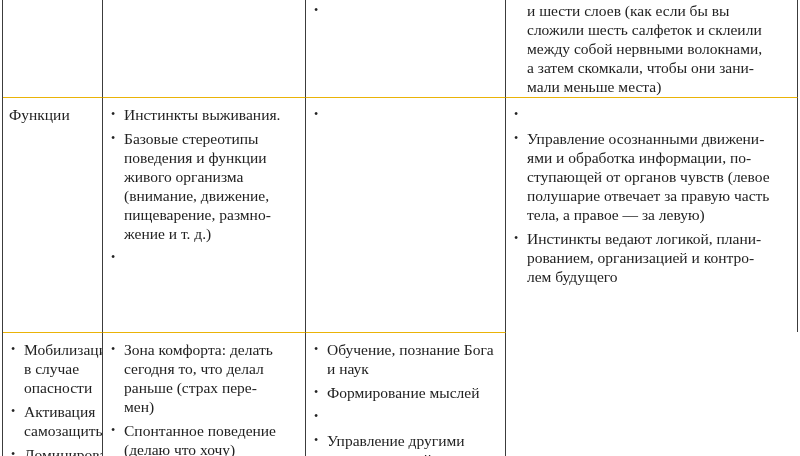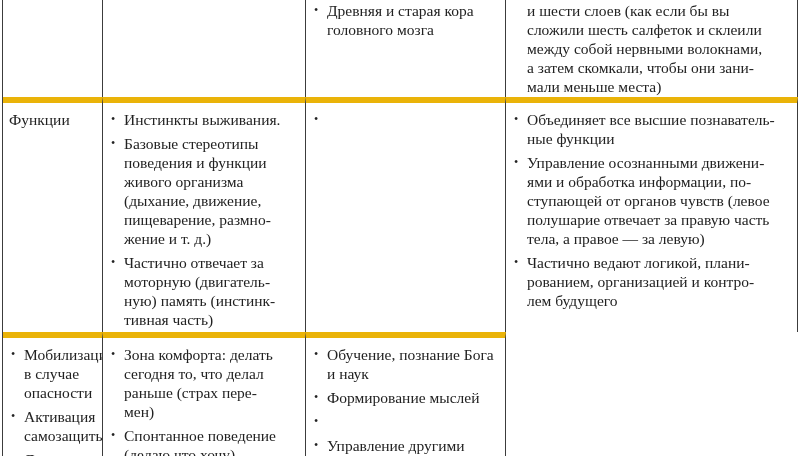--- a/index.html
+++ b/index.html
@@ -15,21 +15,21 @@
     display:grid;
     grid-template-columns:100px 203px 200px 1fr;
     grid-template-rows:97px 235px 124px;
     border-left:1px solid #3c3c3c;
   }
   .cell {
     border-right:1px solid #3c3c3c;
     overflow:hidden;
     font-size:15.5px; line-height:19px;
   }
-  .cell.bordered-top { border-top:6px solid #eab308; }
+  .cell.bordered-top { border-top:1px solid #eab308; }
   .label-cell {
     padding:7px 4px 0 6px;
     white-space:pre-line;
   }
   ul.items { list-style:none; margin:0; padding:7px 2px 0 8px; }
   .r0 ul.items { padding-top:1px; }
   ul.items li { display:flex; gap:4px; margin:0 0 5px 0; }
   .bullet {
     flex:none; width:9px; font-size:12px; line-height:19px;
     text-align:left; color:#222222;
@@ -44,22 +44,20 @@
   <div class="grid">
 
     <div class="cell label-cell r0"></div>
     <div class="cell r0">
       <ul class="items"></ul>
     </div>
     <div class="cell r0">
       <ul class="items">
           <li>
             <span class="bullet">•</span>
-            <span class="txt">Древняя и старая кора
-головного мозга</span>
           </li>
         </ul>
     </div>
     <div class="cell r0">
       <ul class="items">
           <li>
             <span class="bullet hidden">•</span>
             <span class="txt">и шести слоев (как если бы вы
 сложили шесть салфеток и склеили
 между собой нервными волокнами,
@@ -74,58 +72,52 @@
       <ul class="items">
           <li>
             <span class="bullet">•</span>
             <span class="txt">Инстинкты выживания.</span>
           </li>
           <li>
             <span class="bullet">•</span>
             <span class="txt">Базовые стереотипы
 поведения и функции
 живого организма
-(дыхание, движение,
+(внимание, движение,
 пищеварение, размно-
 жение и т. д.)</span>
           </li>
           <li>
             <span class="bullet">•</span>
-            <span class="txt">Частично отвечает за
-моторную (двигатель-
-ную) память (инстинк-
-тивная часть)</span>
           </li>
         </ul>
     </div>
     <div class="cell bordered-top">
       <ul class="items">
           <li>
             <span class="bullet">•</span>
           </li>
         </ul>
     </div>
     <div class="cell bordered-top">
       <ul class="items">
           <li>
             <span class="bullet">•</span>
-            <span class="txt">Объединяет все высшие познаватель-
-ные функции</span>
           </li>
           <li>
             <span class="bullet">•</span>
             <span class="txt">Управление осознанными движени-
 ями и обработка информации, по-
 ступающей от органов чувств (левое
 полушарие отвечает за правую часть
 тела, а правое — за левую)</span>
           </li>
           <li>
             <span class="bullet">•</span>
-            <span class="txt">Частично ведают логикой, плани-
+            <span class="txt">Инстинкты ведают логикой, плани-
 рованием, организацией и контро-
 лем будущего</span>
           </li>
         </ul>
     </div>
 
     <div class="cell bordered-top">
       <ul class="items">
           <li>
             <span class="bullet">•</span>

